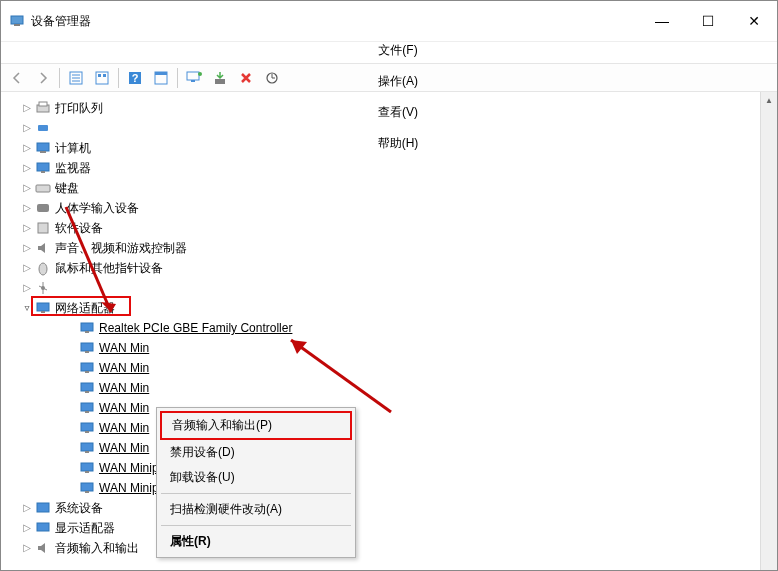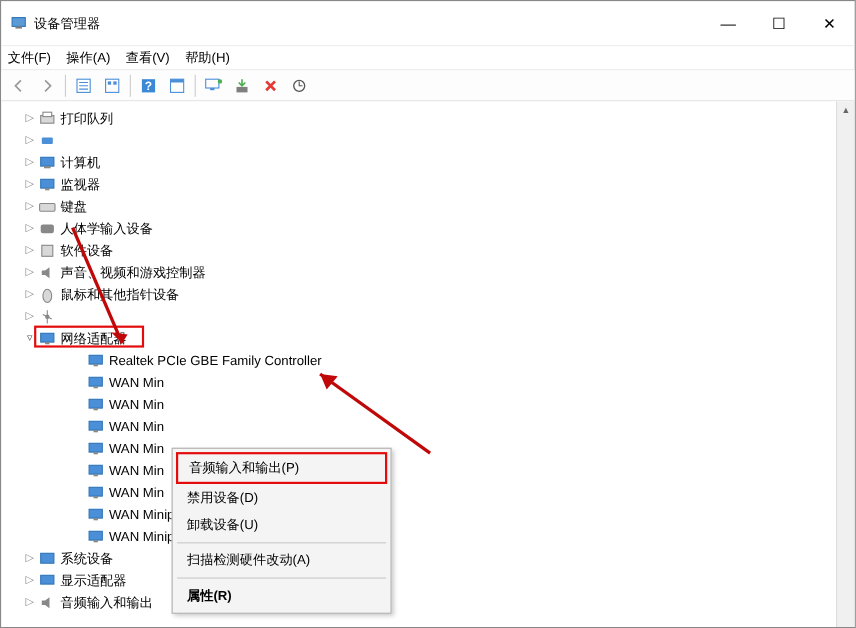--- a/index.html
+++ b/index.html
@@ -2,31 +2,31 @@
 <html><head>
 <meta charset="utf-8">
 <style>
   * { box-sizing: border-box; margin: 0; padding: 0; }
   body { font-family: "Microsoft YaHei", "Segoe UI", sans-serif; font-size: 12px; background: #fff; width: 778px; height: 571px; overflow: hidden; border: 1px solid #888; position: relative; }
   .titlebar { height: 41px; display:flex; align-items:center; padding-left:8px; border-bottom:1px solid #eee; }
   .titlebar .ico { width:16px; height:16px; margin-right:6px; }
   .titlebar .title { flex:1; font-size:12px; }
   .winbtns { display:flex; height:100%; }
   .winbtn { width:46px; display:flex; align-items:center; justify-content:center; font-size:14px; font-family: "Segoe UI Symbol", sans-serif; }
-  .menubar { height:22px; display:flex; align-items:center; padding-left:6px; gap:14px; border-bottom:1px solid #e5e5e5; }
+  .menubar { height:22px; display:flex; align-items:center; padding-left:18px; gap:14px; border-bottom:1px solid #e5e5e5;flex-direction:column; }
   .menubar span { font-size:12px; }
   .toolbar { height:28px; display:flex; align-items:center; padding-left:4px; gap:2px; border-bottom:1px solid #e5e5e5; background:#fdfdfd; }
   .tbtn { width:24px; height:24px; display:flex; align-items:center; justify-content:center; border:1px solid transparent; }
   .tbdiv { width:1px; height:20px; background:#ccc; margin:0 2px; }
   .content { position:relative; height:489px; overflow:hidden; }
   .tree { padding:6px 0 6px 20px; line-height:20px; position:relative; }
   .node { display:flex; align-items:center; height:20px; position:relative; }
   .node .expander { width:12px; text-align:center; color:#888; font-size:10px; display:inline-block; }
   .node .nicon { width:16px; height:16px; margin:0 4px 0 2px; display:inline-flex; align-items:center; justify-content:center; }
-  .grandchild .node { padding-left:44px; }
+  .grandchild .node { padding-left:44px;text-decoration:underline; }
   .redbox { position:absolute; border:2px solid #e30b0b; pointer-events:none; }
   .ctxmenu { position:absolute; left:155px; top:315px; width:200px; background:#f4f4f4; border:1px solid #b0b0b0; box-shadow:2px 2px 4px rgba(0,0,0,0.2); padding:3px; z-index:5; }
   .ctxitem { padding:4px 10px; font-size:12px; }
   .ctxsep { height:1px; background:#c8c8c8; margin:3px 1px; }
   .sel-ctx { border:2px solid #e30b0b; }
   .scrollbar { position:absolute; right:0; top:0; bottom:0; width:17px; background:#f0f0f0; border-left:1px solid #ddd; }
   .scrollbtn { height:17px; display:flex; align-items:center; justify-content:center; color:#666; font-size:8px; }
   .node .label { white-space:nowrap; }
   .arrow { position:absolute; pointer-events:none; z-index:6; }
   .grey { color:#aaa; }

